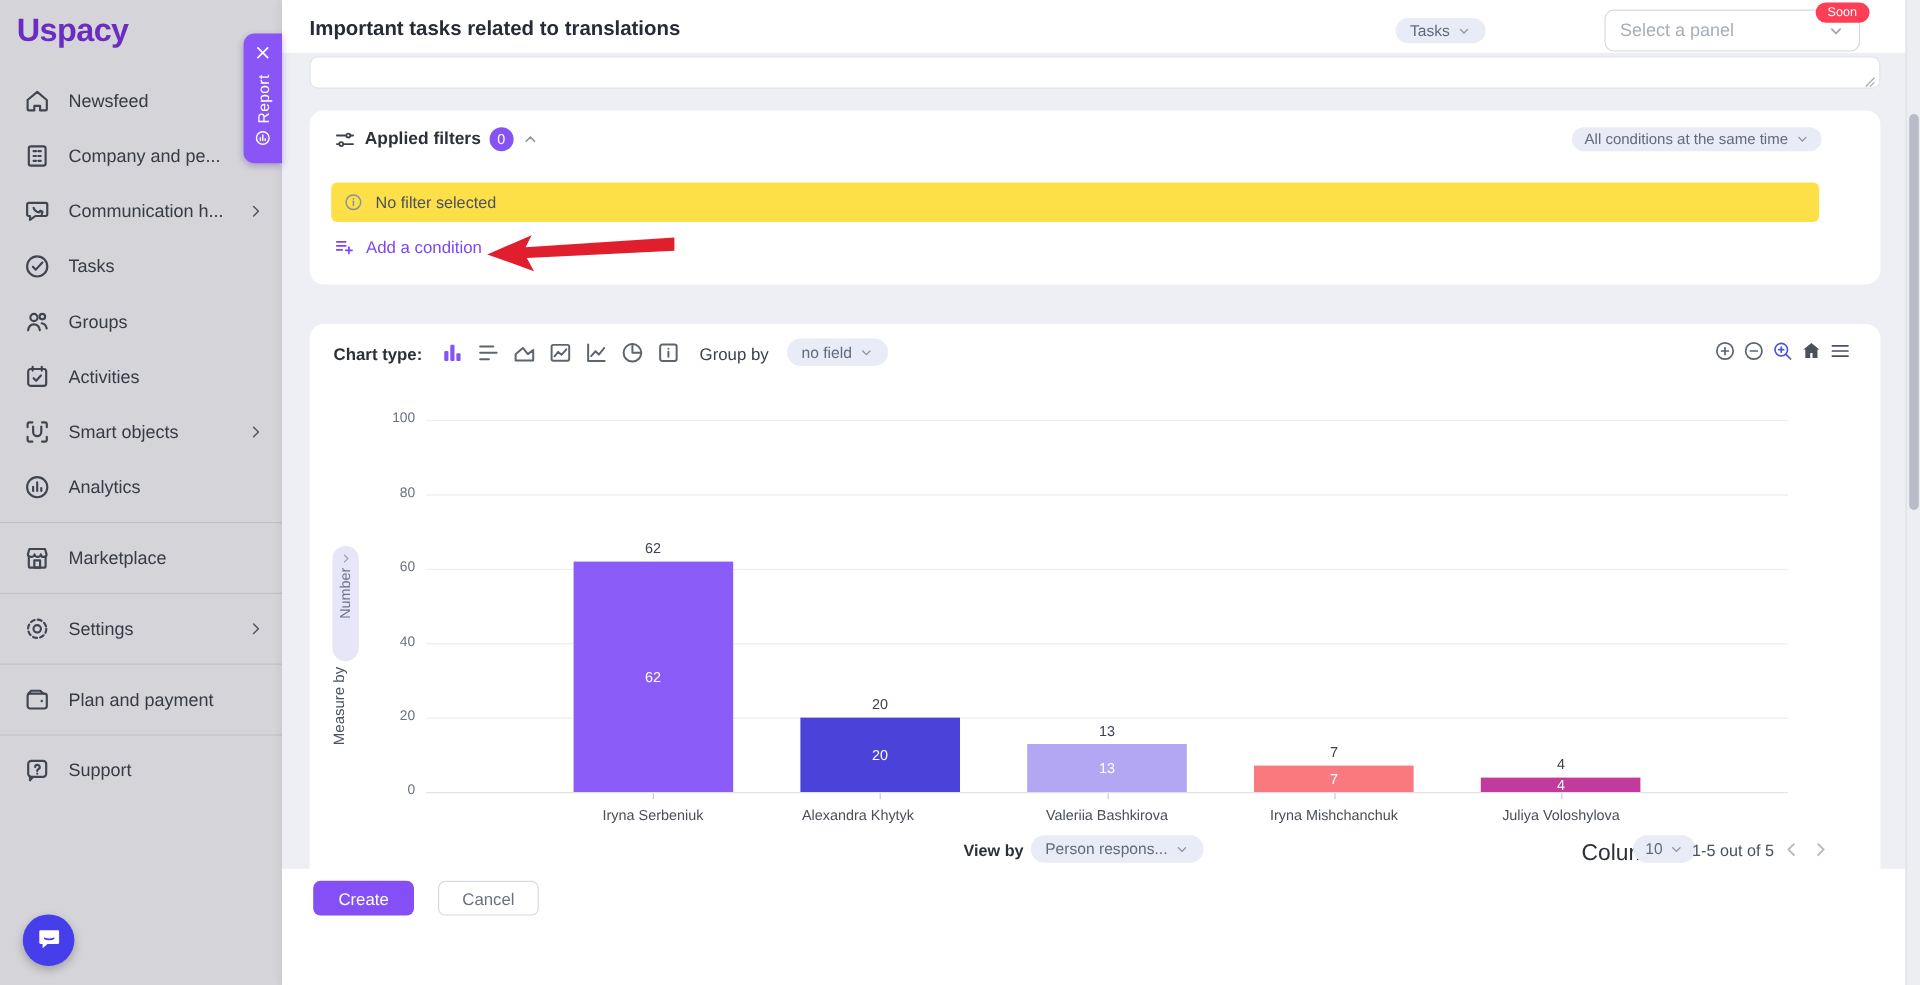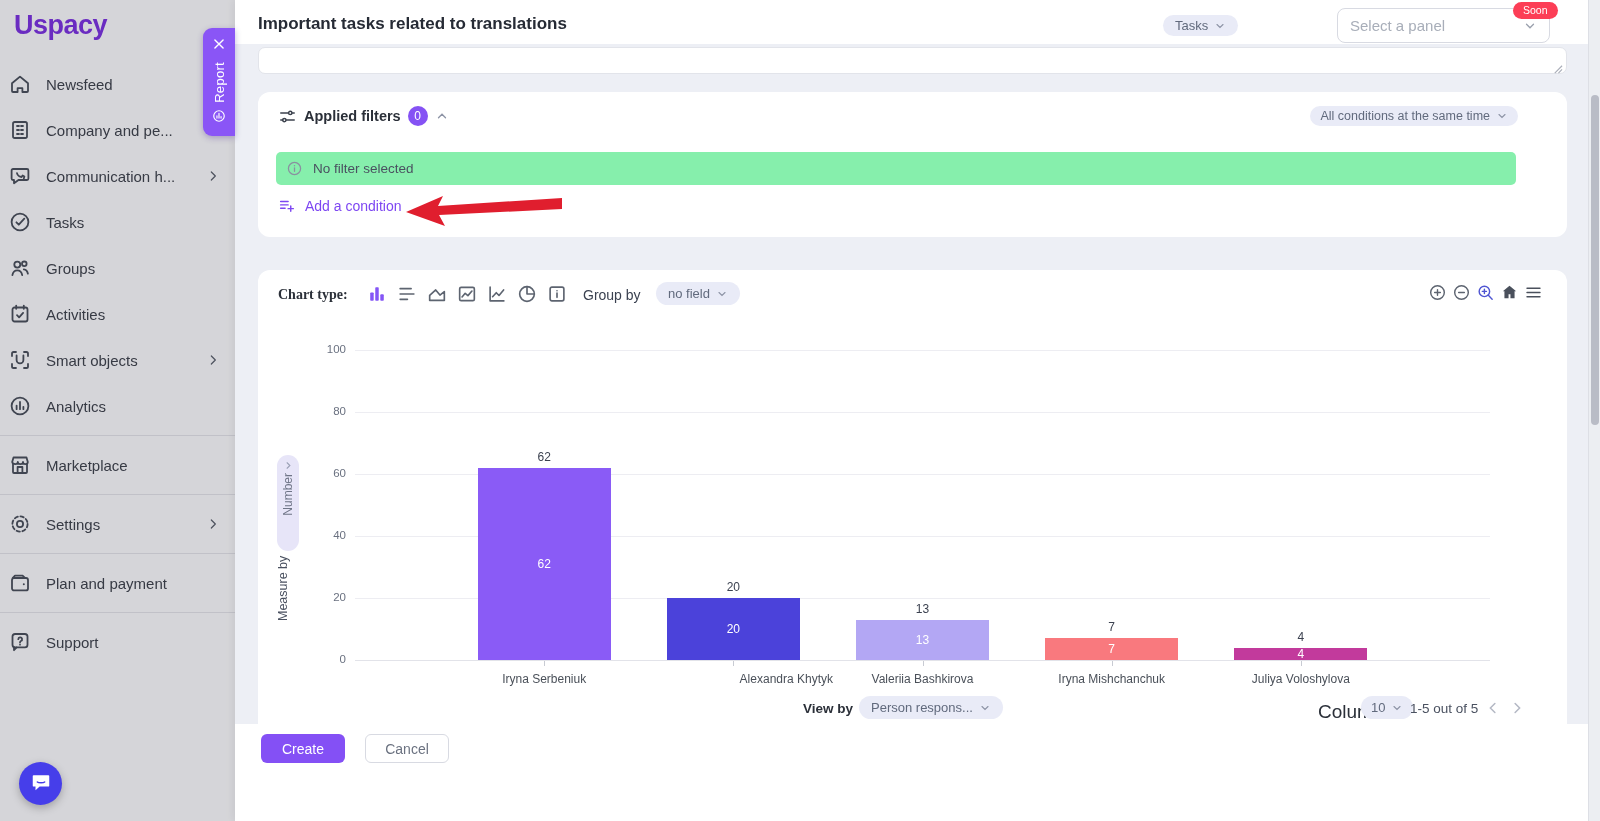--- a/index.html
+++ b/index.html
@@ -5,21 +5,21 @@
   * { margin:0; padding:0; box-sizing:border-box; }
   html,body { width:1600px; height:821px; }
   .screen { position:relative; width:1600px; height:821px; overflow:hidden; background:#fff;
             font-family:"Liberation Sans",sans-serif; color:#2b3039; }
 
   
   .sidebar { position:absolute; left:0; top:0; width:235px; height:821px; background:#fbfbfd; }
   .sidebar .dim { position:absolute; inset:0; background:rgba(30,28,42,.17); z-index:5; pointer-events:none; }
   .logo { position:absolute; left:14px; top:10px; font-size:27px; font-weight:bold; color:#7a2fe0; letter-spacing:-0.5px; }
   .sb-nav { position:absolute; left:0; top:61px; width:235px; }
-  .sb-item { display:flex; align-items:center; height:46px; padding:0 14px 0 8px; cursor:pointer; }
+  .sb-item { display:flex; align-items:center; height:46px; padding:0 14px 0 19px; cursor:pointer; }
   .sb-icon { width:24px; height:24px; color:#474d59; flex:0 0 24px; }
   .sb-icon svg { width:24px; height:24px; display:block; }
   .sb-label { margin-left:14px; font-size:15px; color:#3d414b; white-space:nowrap; overflow:hidden; flex:1; }
   .sb-chev { width:16px; height:16px; color:#565c68; }
   .sb-chev svg { width:16px; height:16px; }
   .sb-divider { height:1px; background:#e3e3e9; margin:6px 0; }
   .chat-fab { position:absolute; left:19px; top:762px; width:43px; height:43px; border-radius:50%;
               background:#463eea; z-index:8; display:flex; align-items:center; justify-content:center;
               box-shadow:0 3px 8px rgba(0,0,0,.25); border:none; cursor:pointer; }
   .chat-fab svg { width:22px; height:22px; }
@@ -60,34 +60,34 @@
 
   
   .f-head { position:absolute; left:20px; top:14px; display:flex; align-items:center; gap:7px; }
   .f-head .ficon { width:19px; height:19px; color:#3c424d; }
   .f-head .ficon svg { width:19px; height:19px; }
   .f-title { font-size:14.5px; font-weight:bold; color:#2b3039; }
   .f-count { width:20px; height:20px; border-radius:50%; background:#8552f4; color:#fff; font-size:12px;
              display:flex; align-items:center; justify-content:center; }
   .f-collapse { width:14px; height:14px; color:#8d93a5; cursor:pointer; }
   .f-mode { position:absolute; right:49px; top:14px; font-size:12.5px; }
-  .f-empty { position:absolute; left:18px; top:60px; width:1240px; height:33px; background:#86efac;
+  .f-empty { position:absolute; left:18px; top:60px; width:1240px; height:33px; background:#fde047;
              border-radius:5px; display:flex; align-items:center; gap:10px; padding:0 10px; }
   .f-empty .iicon { width:17px; height:17px; color:#8a90a0; }
   .f-empty .iicon svg { width:17px; height:17px; }
   .f-empty span { font-size:13.5px; color:#4a5160; }
   .f-add { position:absolute; left:20px; top:105px; display:flex; align-items:center; gap:9px;
            color:#7d46f2; cursor:pointer; }
   .f-add .aicon { width:18px; height:18px; }
   .f-add .aicon svg { width:18px; height:18px; }
   .f-add span { font-size:14px; font-weight:500; }
   .annot-arrow { position:absolute; left:147px; top:102px; width:158px; height:34px; pointer-events:none; }
 
   
-  .ct-label { position:absolute; left:20px; top:17px; font-size:14px; font-weight:bold; color:#2b3039;font-family:Liberation Serif, serif; }
+  .ct-label { position:absolute; left:20px; top:17px; font-size:14px; font-weight:bold; color:#2b3039; }
   .ct-icons { position:absolute; left:108px; top:13px; display:flex; gap:8px; }
   .ct-icons .tbtn { width:22px; height:22px; color:#5d московits; }
   .tbtn { width:22px; height:22px; color:#5d6470; background:none; border:none; cursor:pointer; padding:0; }
   .tbtn svg { width:22px; height:22px; display:block; }
   .tbtn.active { color:#8455f6; }
   .ct-group-label { position:absolute; left:325px; top:17px; font-size:14px; color:#3a4150; }
   .ct-group-pill { position:absolute; left:398px; top:12px; font-size:13px; padding:4px 12px; }
   .toolbox { position:absolute; left:1170px; top:13px; display:flex; gap:5px; align-items:center; }
   .toolbox .tbtn { width:19px; height:19px; }
   .toolbox .tbtn svg { width:19px; height:19px; }
@@ -486,21 +486,21 @@
             <span>62</span>
           </div>
           <div class="bar-top-label" style="left: 219.667px; top: 179.8px;">62</div>
           <div class="xtick-mark" style="left: 286.167px; top: 391px;"></div>
           <div class="xlabel" style="left: 193.167px; top: 402px;">Iryna Serbeniuk</div>
           <div class="bar" style="left: 408.833px; top: 328px; width: 133px; height: 62px; background: rgb(75, 66, 218);">
             <span>20</span>
           </div>
           <div class="bar-top-label" style="left: 408.833px; top: 310px;">20</div>
           <div class="xtick-mark" style="left: 475.333px; top: 391px;"></div>
-          <div class="xlabel" style="left: 389px; top: 402px; text-align: right;">Alexandra Khytyk</div>
+          <div class="xlabel" style="left: 364px; top: 402px;">Alexandra Khytyk</div>
           <div class="bar" style="left: 598px; top: 349.7px; width: 133px; height: 40.3px; background: rgb(179, 167, 244);">
             <span>13</span>
           </div>
           <div class="bar-top-label" style="left: 598px; top: 331.7px;">13</div>
           <div class="xtick-mark" style="left: 664.5px; top: 391px;"></div>
           <div class="xlabel" style="left: 571.5px; top: 402px;">Valeriia Bashkirova</div>
           <div class="bar" style="left: 787.167px; top: 368.3px; width: 133px; height: 21.7px; background: rgb(249, 121, 126);">
             <span>7</span>
           </div>
           <div class="bar-top-label" style="left: 787.167px; top: 350.3px;">7</div>

